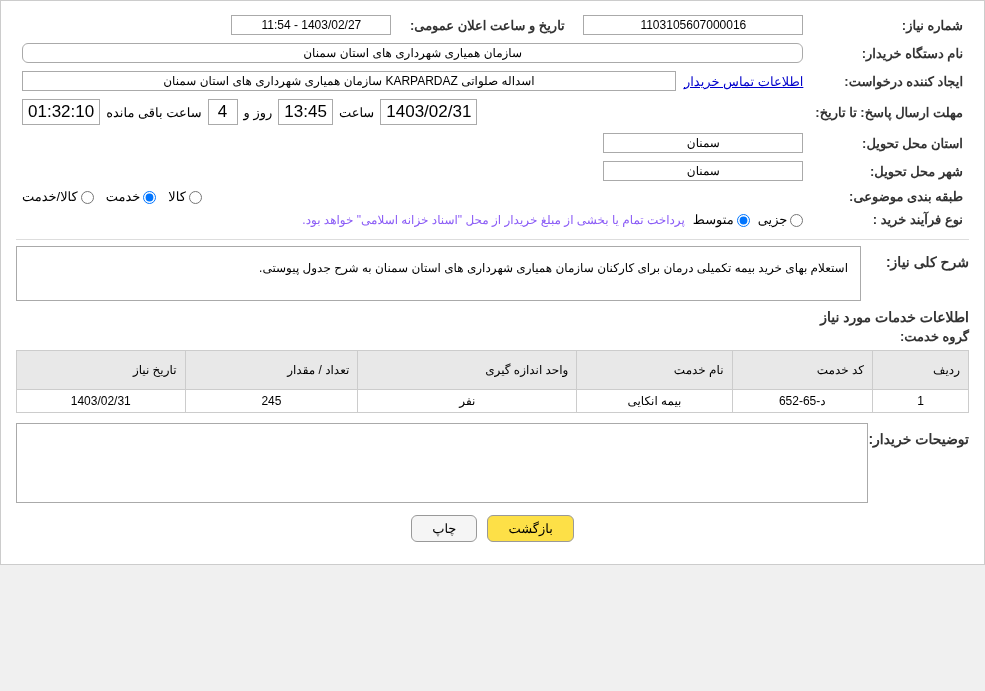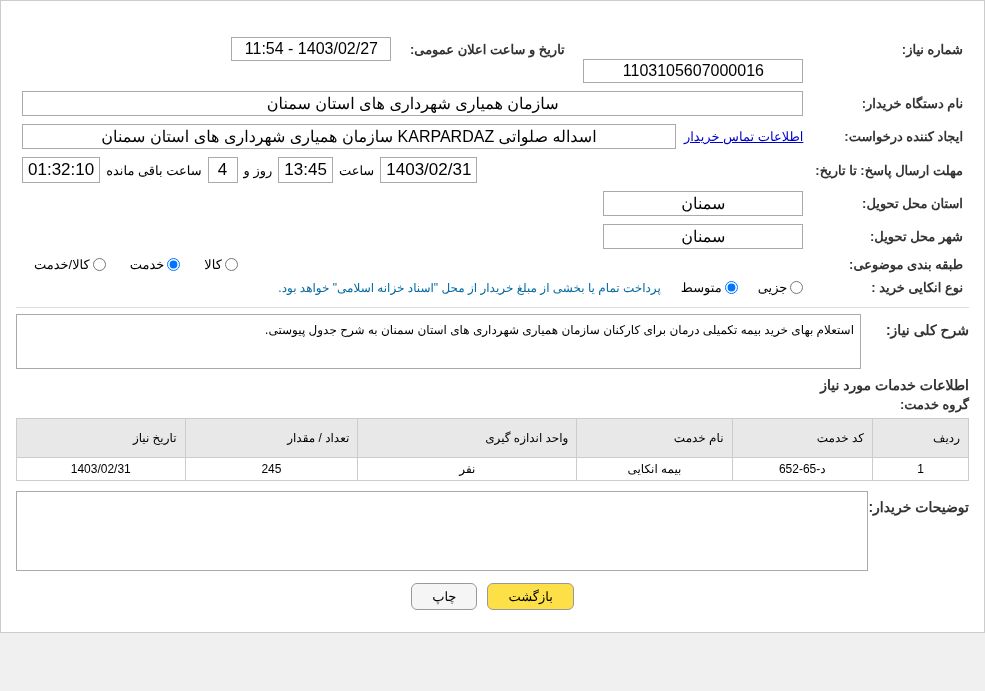--- a/index.html
+++ b/index.html
@@ -39,63 +39,63 @@
       text-align: right;
       color: #333;
       font-weight: bold;
       white-space: nowrap;
       width: 140px;
     }
     .input-box {
       border: 1px solid #aaa;
       background: #fff;
       padding: 2px 5px;
-      font-size: 16px;
+      font-size: 12px;
       font-family: Tahoma, Arial, sans-serif;
       direction: rtl;
     }
     .input-wide {
       width: 220px;
     }
     .input-full {
       width: 100%;
+      border-radius: 6px;
     }
     .small-box {
       border: 1px solid #aaa;
       background: #fff;
       padding: 2px 5px;
       font-size: 17px;
     }
     .link-style {
       color: #0000cc;
       text-decoration: underline;
       cursor: pointer;
     }
     .radio-group {
       display: flex;
       gap: 12px;
       align-items: center;
       justify-content: flex-end;
     }
     .radio-item {
       display: flex;
-      align-items: center;
+      align-items: flex-end;
       gap: 3px;
-      margin-left: 12px;
     }
     .section-title {
       font-weight: bold;
       font-size: 14px;
       color: #333;
       margin: 8px 0 4px 0;
     }
     .description-box {
       border: 1px solid #aaa;
       background: #fff;
-      padding: 6px;
+      padding: 12px;
       min-height: 55px;
       text-align: right;
       line-height: 1.6;
       font-size: 12px;
     }
     .service-table {
       width: 100%;
       border-collapse: collapse;
       margin-top: 6px;
       font-size: 12px;
@@ -160,21 +160,21 @@
 <div class="page-wrapper">
 
 
   <div class="content">
 
     <table class="info-table">
       <tbody>
           <tr>
         <td class="label-cell" style="width:130px;">شماره نیاز:</td>
         <td style="width:220px;">
-          <div class="input-box input-wide" style="display:inline-block; min-width:200px; text-align:center;margin-top:44px;">1103105607000016</div>
+          <div class="input-box input-wide" style="display:inline-block; min-width:200px; text-align:center;">1103105607000016</div>
         </td>
         <td class="label-cell" style="width:180px; text-align:center;">تاریخ و ساعت اعلان عمومی:</td>
         <td>
           <div class="input-box" style="display:inline-block; min-width:160px; text-align:center;">1403/02/27 - 11:54</div>
         </td>
       </tr>
 
       <tr>
         <td class="label-cell">نام دستگاه خریدار:</td>
         <td colspan="3">
@@ -235,32 +235,32 @@
             </label>
             <label class="radio-item">
               <input type="radio" name="tabaqe" value="kalaKhadamat" style="">
               <span>کالا/خدمت</span>
             </label>
           </div>
         </td>
       </tr>
 
       <tr>
-        <td class="label-cell">نوع انکایی خرید :</td>
+        <td class="label-cell">نوع فرآیند خرید :</td>
         <td colspan="3">
           <div style="display:flex; align-items:center; gap:8px; direction:rtl;">
             <label class="radio-item">
               <input type="radio" name="farayand" value="jozvi" style="">
               <span>جزیی</span>
             </label>
             <label class="radio-item">
               <input type="radio" name="farayand" value="motovaset" checked="" style="">
               <span>متوسط</span>
             </label>
-            <span style="font-size:12px; color:#0369a1;">پرداخت تمام یا بخشی از مبلغ خریدار از محل "اسناد خزانه اسلامی" خواهد بود.</span>
+            <span style="font-size:12px; color:#8b5cf6;">پرداخت تمام یا بخشی از مبلغ خریدار از محل "اسناد خزانه اسلامی" خواهد بود.</span>
           </div>
         </td>
       </tr>
     </tbody>
       </table>
 
     <div class="divider"></div>
 
     <div style="display:flex; gap:8px; align-items:flex-start; margin-bottom:8px;">
       <div class="section-title" style="white-space:nowrap; min-width:100px;">شرح کلی نیاز:</div>

